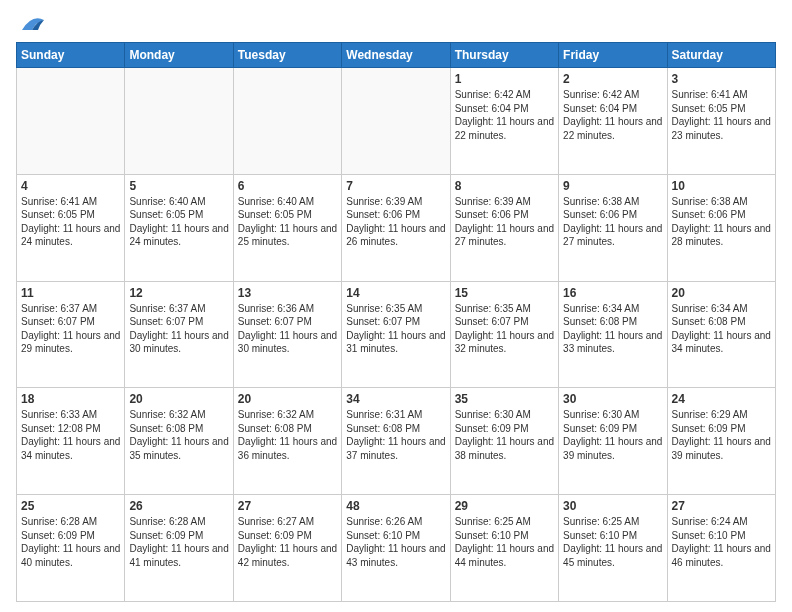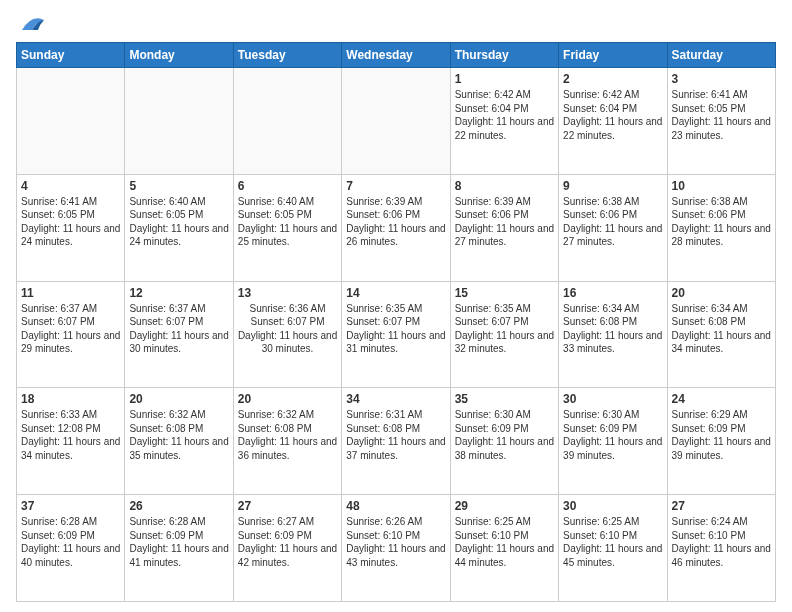--- a/index.html
+++ b/index.html
@@ -205,21 +205,21 @@
 Daylight: 11 hours and 29 minutes.</div>
           </td>
           <td>
             <span class="day-number">12</span>
             <div class="day-info" style="white-space: pre-line;">Sunrise: 6:37 AM
 Sunset: 6:07 PM
 Daylight: 11 hours and 30 minutes.</div>
           </td>
           <td>
             <span class="day-number">13</span>
-            <div class="day-info" style="white-space: pre-line; text-align: center;">Sunrise: 6:36 AM
+            <div class="day-info" style="white-space: pre-line;">Sunrise: 6:36 AM
 Sunset: 6:07 PM
 Daylight: 11 hours and 30 minutes.</div>
           </td>
           <td>
             <span class="day-number">14</span>
             <div class="day-info" style="white-space: pre-line;">Sunrise: 6:35 AM
 Sunset: 6:07 PM
 Daylight: 11 hours and 31 minutes.</div>
           </td>
           <td>
@@ -280,21 +280,21 @@
           </td>
           <td>
             <span class="day-number">24</span>
             <div class="day-info" style="white-space: pre-line;">Sunrise: 6:29 AM
 Sunset: 6:09 PM
 Daylight: 11 hours and 39 minutes.</div>
           </td>
         </tr>
         <tr>
           <td>
-            <span class="day-number">37</span>
+            <span class="day-number">25</span>
             <div class="day-info" style="white-space: pre-line;">Sunrise: 6:28 AM
 Sunset: 6:09 PM
 Daylight: 11 hours and 40 minutes.</div>
           </td>
           <td>
             <span class="day-number">26</span>
             <div class="day-info" style="white-space: pre-line;">Sunrise: 6:28 AM
 Sunset: 6:09 PM
 Daylight: 11 hours and 41 minutes.</div>
           </td>

